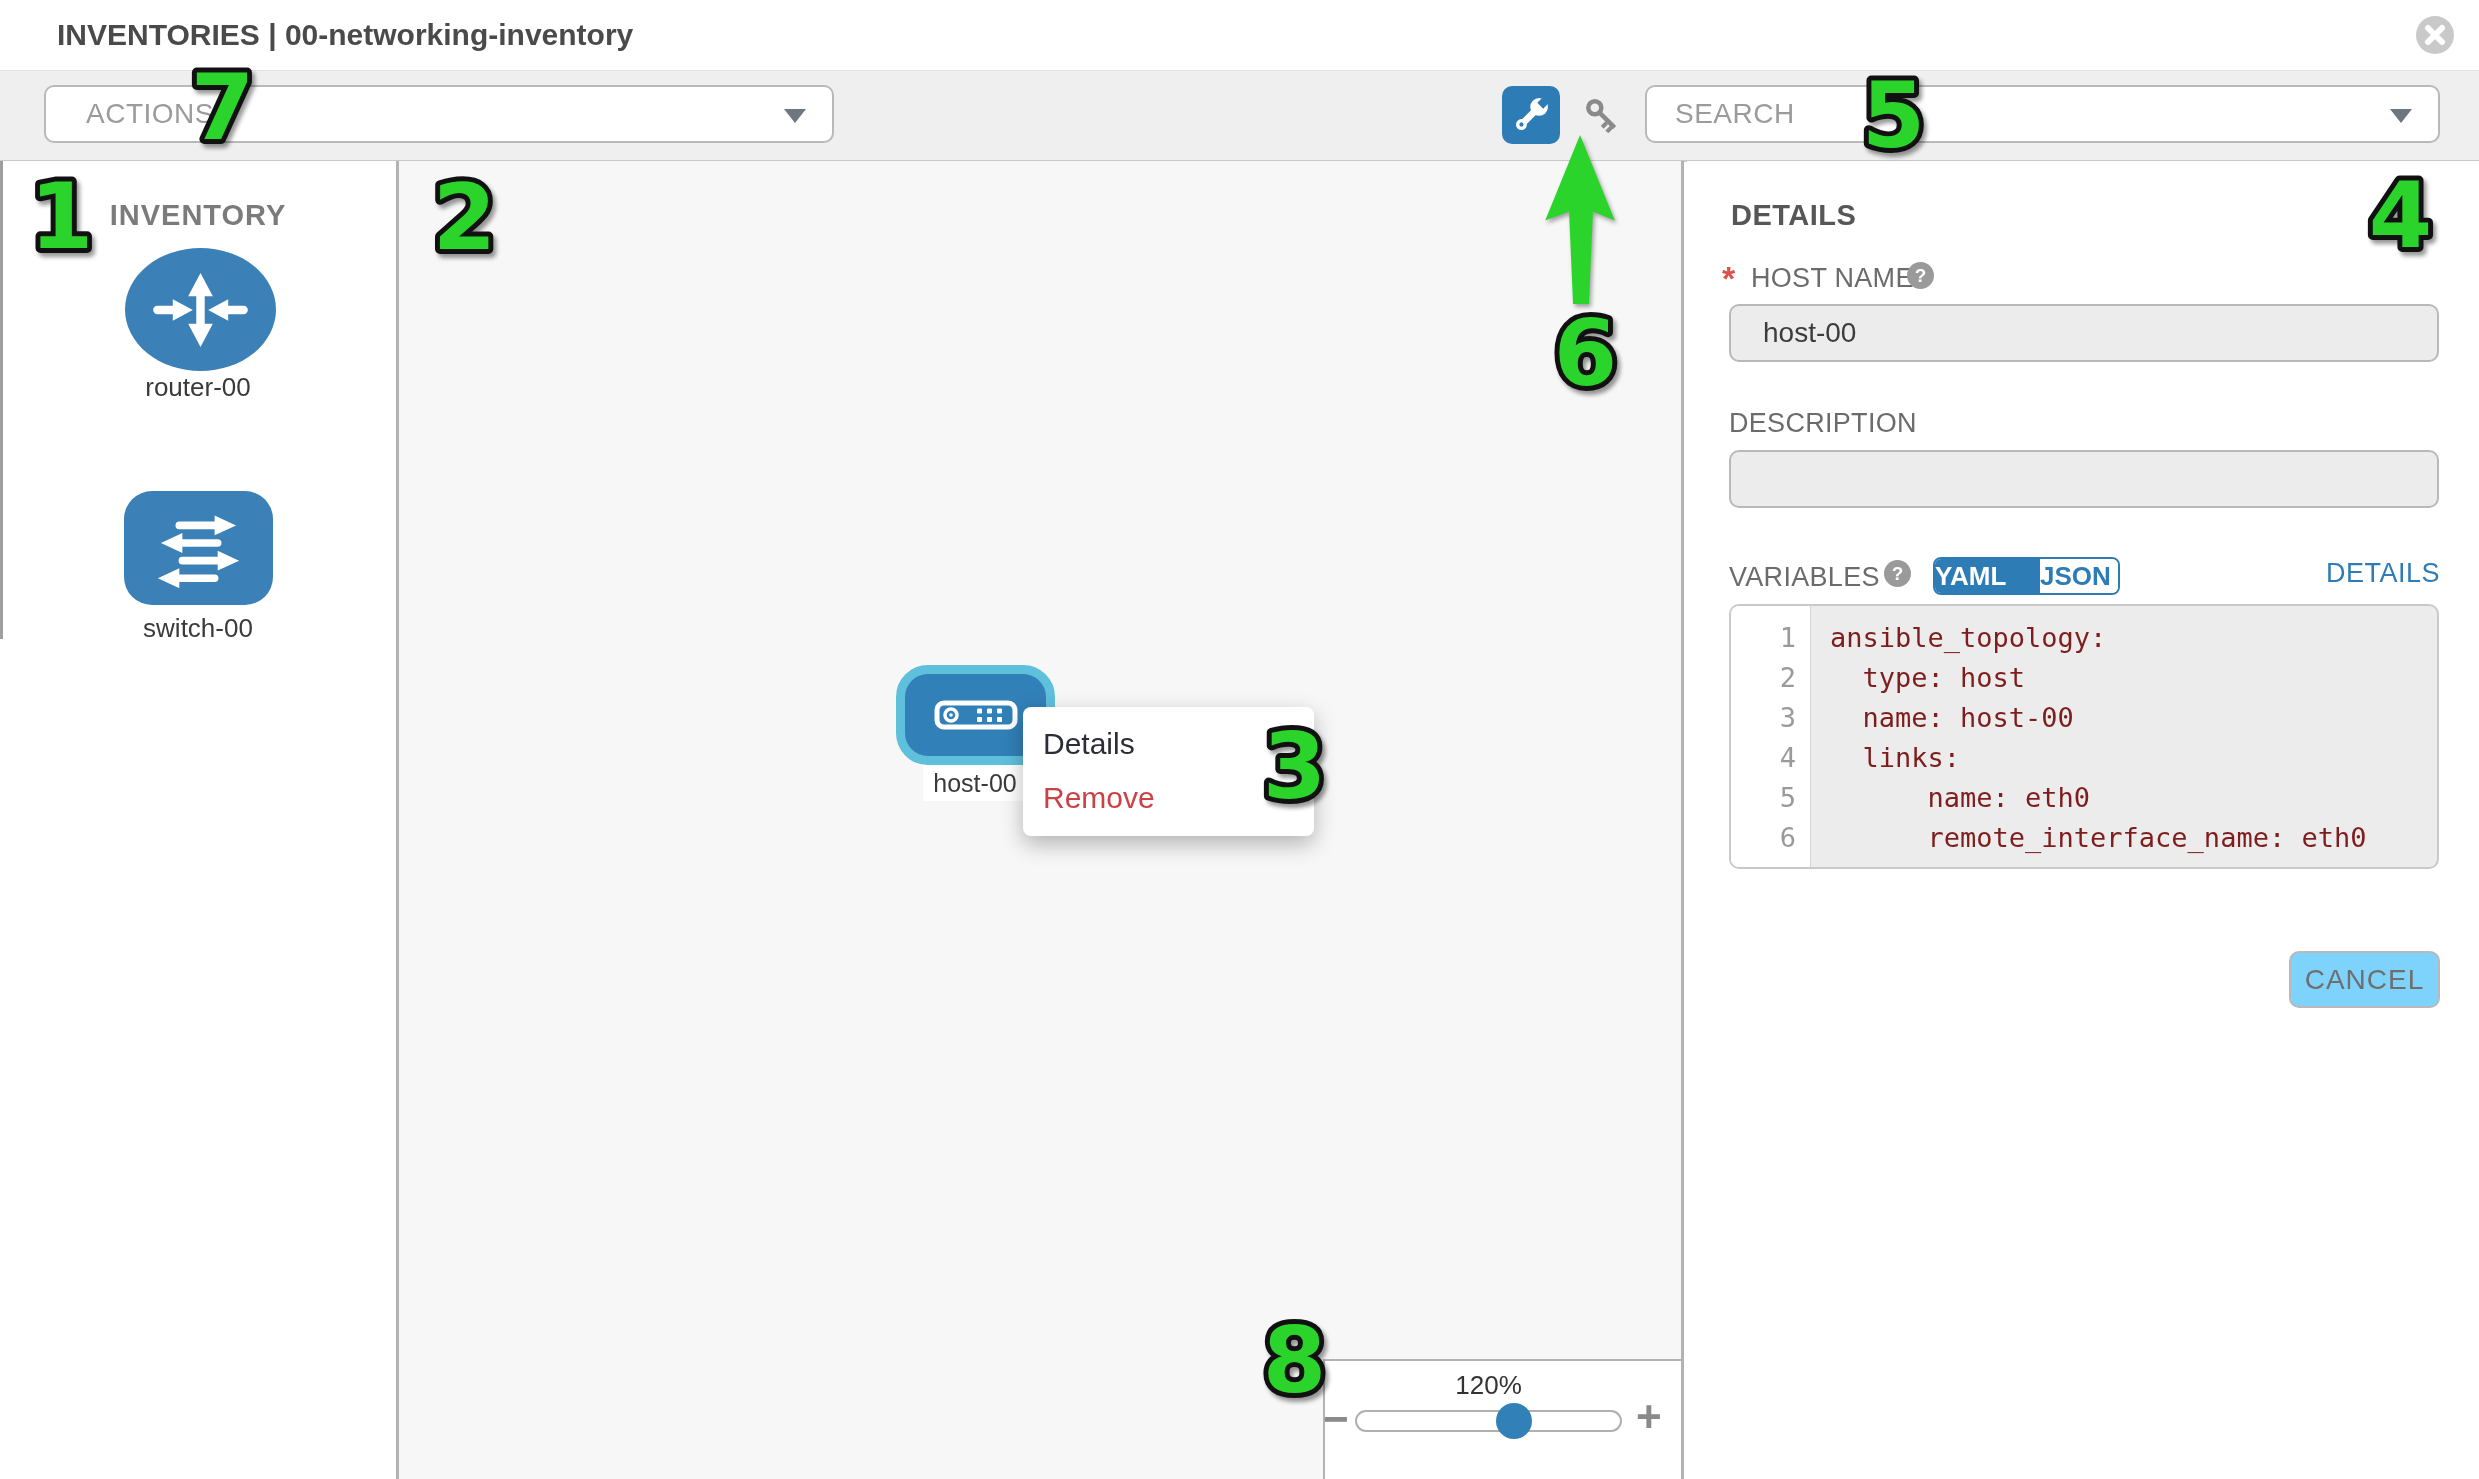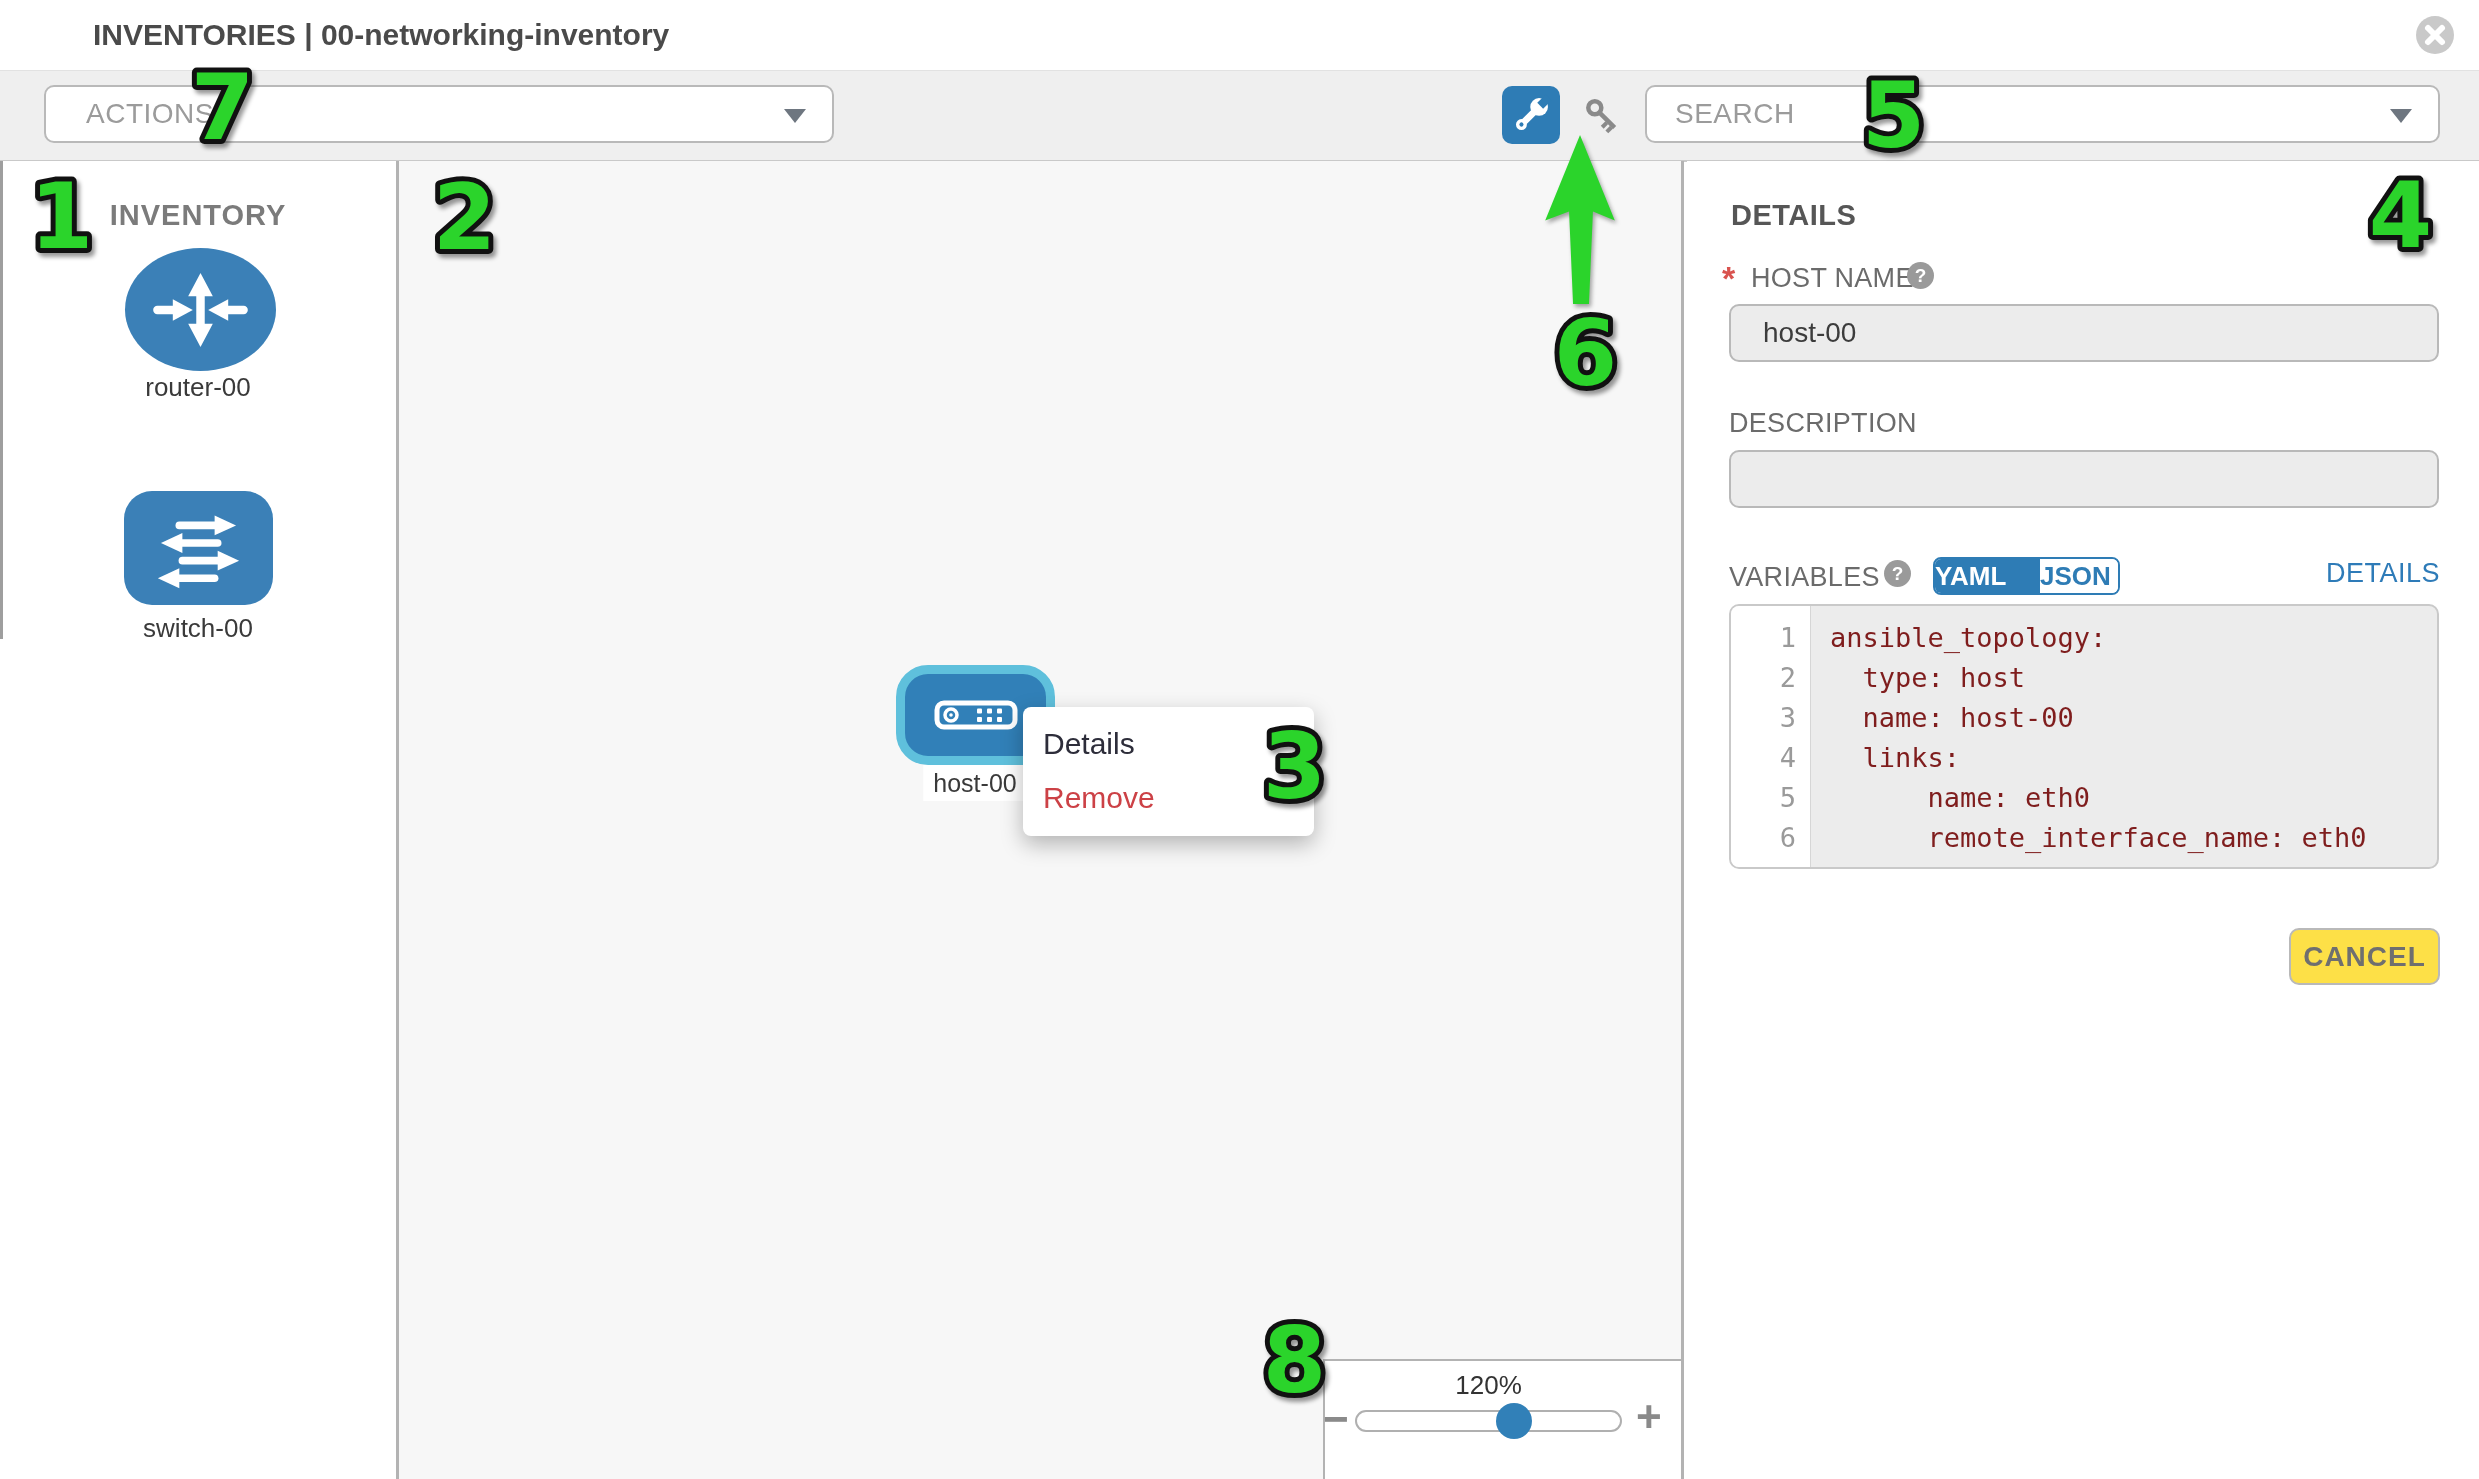--- a/index.html
+++ b/index.html
@@ -8,21 +8,21 @@
     position: relative;
     font-family: "Liberation Sans", sans-serif;
     background: #ffffff;
     overflow: hidden;
   }
   .abs { position: absolute; }
 
   
   .page-title {
     left: 57px; top: 18px;
-    font-size: 30px; font-weight: bold; color: #4a4a4a; margin-left: 36px;
+    font-size: 30px; font-weight: bold; color: #4a4a4a;
   }
   .close-btn {
     left: 2416px; top: 16px; width: 38px; height: 38px;
     border-radius: 50%; background: #c9c9c9;
     display: flex; align-items: center; justify-content: center;
     cursor: pointer;
   }
 
   
   .toolbar {
@@ -192,24 +192,24 @@
   }
   .codearea {
     position: absolute; left: 81px; top: 0; right: 0; bottom: 0;
     padding: 12px 0 0 18px;
   }
   .codearea .cl {
     height: 40px; line-height: 40px; white-space: pre;
     font-family: "DejaVu Sans Mono", monospace; font-size: 27px; color: #7f1d1d;
   }
   .cancel-btn {
-    left: 2289px; top: 928px; width: 151px; height: 57px;
-    background: #fde047; border: 2px solid #b9b9b9; border-radius: 10px;
+    left: 2289px; top: 951px; width: 151px; height: 57px;
+    background: #7dd3fc; border: 2px solid #b9b9b9; border-radius: 10px;
     font-size: 28px; color: #6f6f6f; letter-spacing: 1px;
-    display: flex; align-items: center; justify-content: center; cursor: pointer; font-weight: bold;
+    display: flex; align-items: center; justify-content: center; cursor: pointer;
   }
 
   
   .ann { width: 159px; height: 129px; z-index: 50; pointer-events: none;
          filter: drop-shadow(3px 4px 2px rgba(0,0,0,0.40)); }
   .ann text {
     font-family: "DejaVu Sans", sans-serif; font-size: 92px; font-weight: bold;
     fill: #2bd42b; stroke: #111; stroke-width: 10px;
     paint-order: stroke; stroke-linejoin: round;
     text-anchor: middle; dominant-baseline: central;

